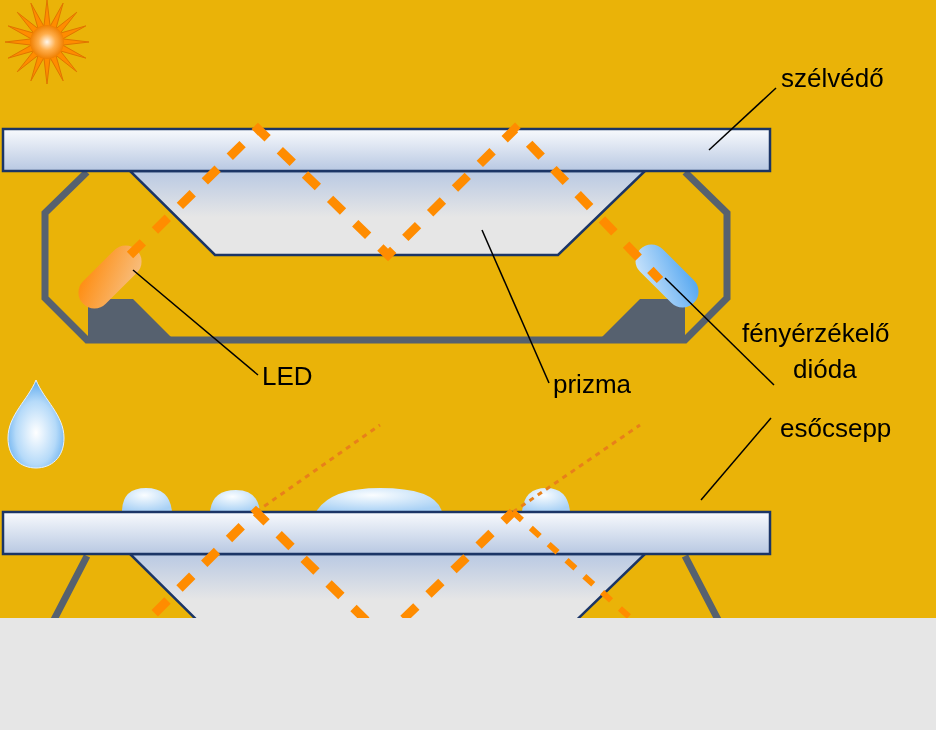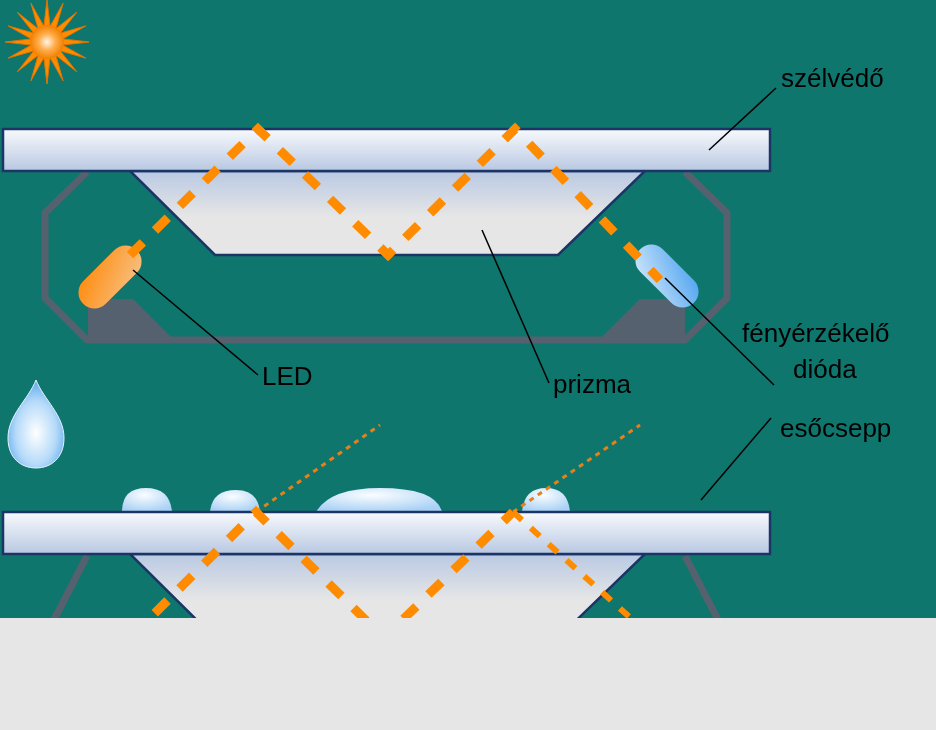--- a/index.html
+++ b/index.html
@@ -1,16 +1,16 @@
 <!DOCTYPE html>
 <html><head>
 <meta charset="utf-8">
 <style>
   html, body { margin: 0; padding: 0; background: #e6e6e6; }
-  #stage { position: relative; width: 936px; height: 618px; background: #0f766e; overflow: hidden; }
+  #stage { position: relative; width: 936px; height: 618px; background: #eab308; overflow: hidden; }
   svg { position: absolute; left: 0; top: 0; }
   .label { font-family: "Liberation Sans", sans-serif; font-size: 26px; fill: #000; }
 </style>
 </head>
 <body>
 
 <div id="stage">
 <svg width="936" height="730" viewBox="0 0 936 730">
   <defs>
     <linearGradient id="glassGrad" x1="0" y1="0" x2="0" y2="1">

